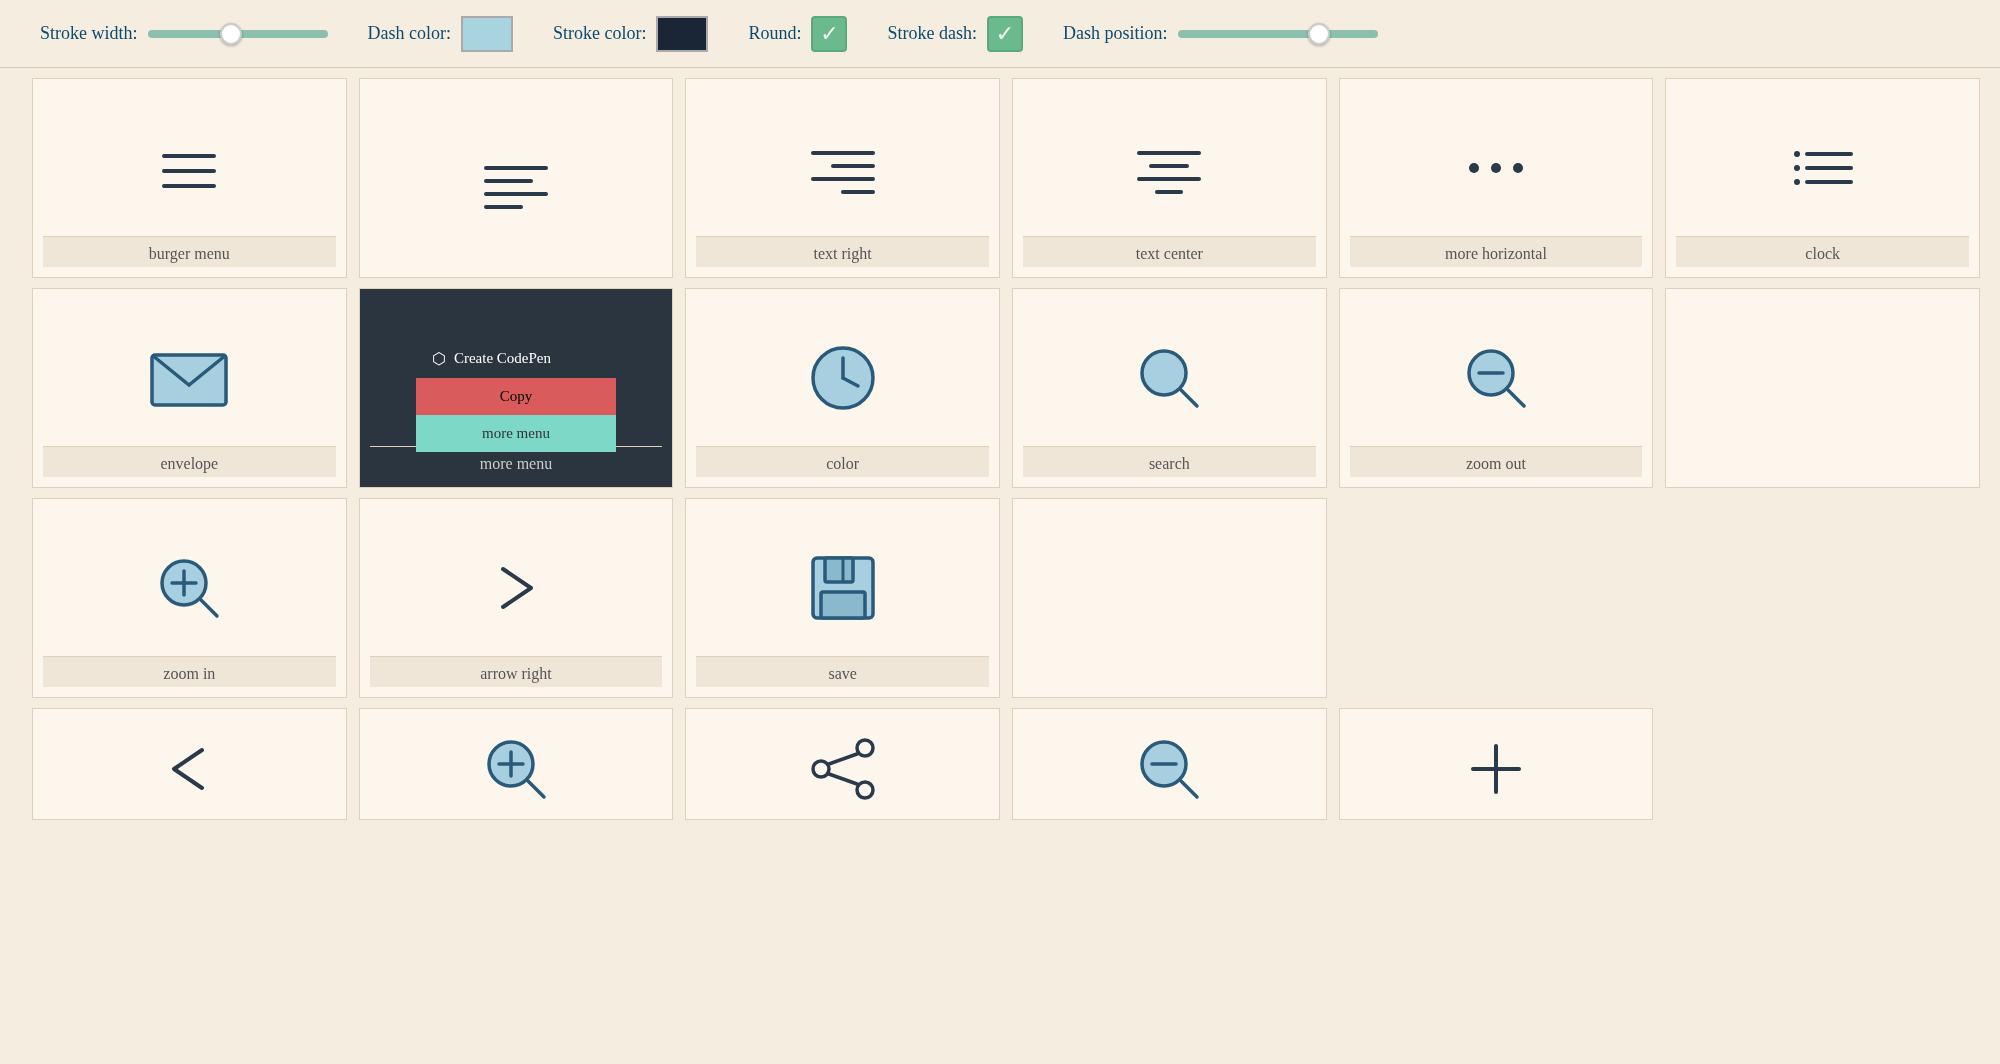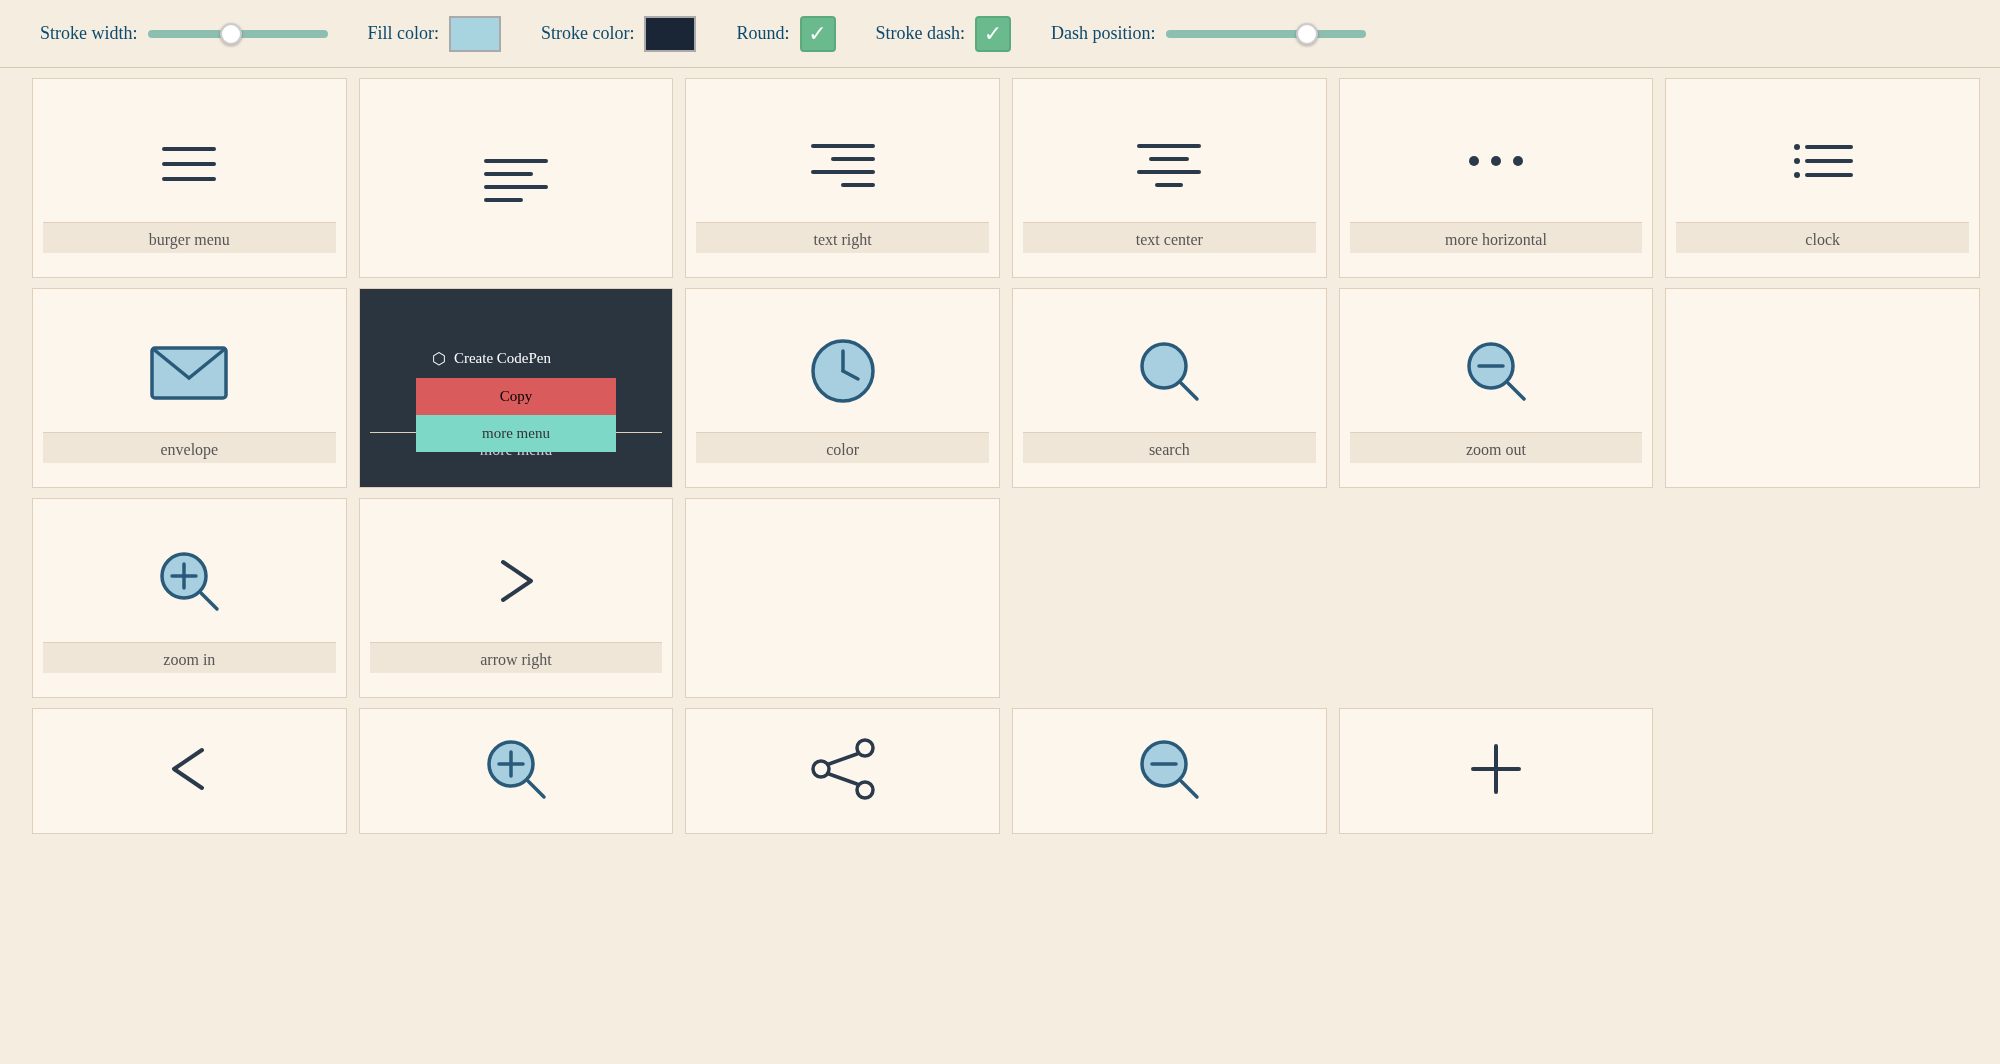--- a/index.html
+++ b/index.html
@@ -91,21 +91,21 @@
       padding: 10px 20px;
     }
 
     .icon-cell {
       background: #fdf6ed;
       border: 1px solid #e0d0bb;
       display: flex;
       flex-direction: column;
       align-items: center;
       justify-content: center;
-      padding: 20px 10px 24px;
+      padding: 20px 10px 10px;
       cursor: pointer;
       position: relative;
       min-height: 200px;
       margin-left: 12px;
     }
     .icon-cell.active {
       background: #2a3540;
     }
 
     .icon-visual {
@@ -174,21 +174,21 @@
 
 <div class="toolbar">
   <div class="toolbar-item">
     <span class="toolbar-label">Stroke width:</span>
     <div class="slider-track">
       <div class="slider-thumb"></div>
     </div>
   </div>
 
   <div class="toolbar-item">
-    <span class="toolbar-label">Fill color:</span>
+    <span class="toolbar-label">Dash color:</span>
     <div class="color-box" style="background-color: #a8d4e0;"></div>
   </div>
 
   <div class="toolbar-item">
     <span class="toolbar-label">Stroke color:</span>
     <div class="color-box" style="background-color: #1a2535;"></div>
   </div>
 
   <div class="toolbar-item">
     <span class="toolbar-label">Round:</span>
@@ -380,20 +380,31 @@
 
   <div class="icon-cell">
     <div class="icon-visual">
       <svg width="70" height="70" viewBox="0 0 70 70" fill="none" stroke="#2a3a4a" stroke-width="4" stroke-linecap="round" stroke-linejoin="round">
         <polyline points="22,16 50,35 22,54"></polyline>
       </svg>
     </div>
     <div class="icon-label">arrow right</div>
   </div>
 
+  <div class="icon-cell">
+    <div class="icon-visual">
+      <svg width="80" height="80" viewBox="0 0 80 80" fill="none" stroke="#2a5a7a" stroke-width="3.5">
+        <rect x="10" y="10" width="60" height="60" rx="4" fill="#a8cfe0" stroke="#2a5a7a"></rect>
+        <rect x="22" y="10" width="28" height="24" rx="2" fill="#8ab8cc" stroke="#2a5a7a"></rect>
+        <rect x="18" y="44" width="44" height="26" rx="2" fill="#8ab8cc" stroke="#2a5a7a"></rect>
+        <line x1="40" y1="10" x2="40" y2="34" stroke="#2a5a7a" stroke-width="3"></line>
+      </svg>
+    </div>
+    <div class="icon-label">save</div>
+  </div>
 
   <div class="icon-cell">
     <div class="icon-visual"></div>
     <div class="icon-label" style="background:transparent;border:none;"></div>
   </div>
 
 </div>
 
 <div class="icon-grid" style="padding-top:0;">
 

